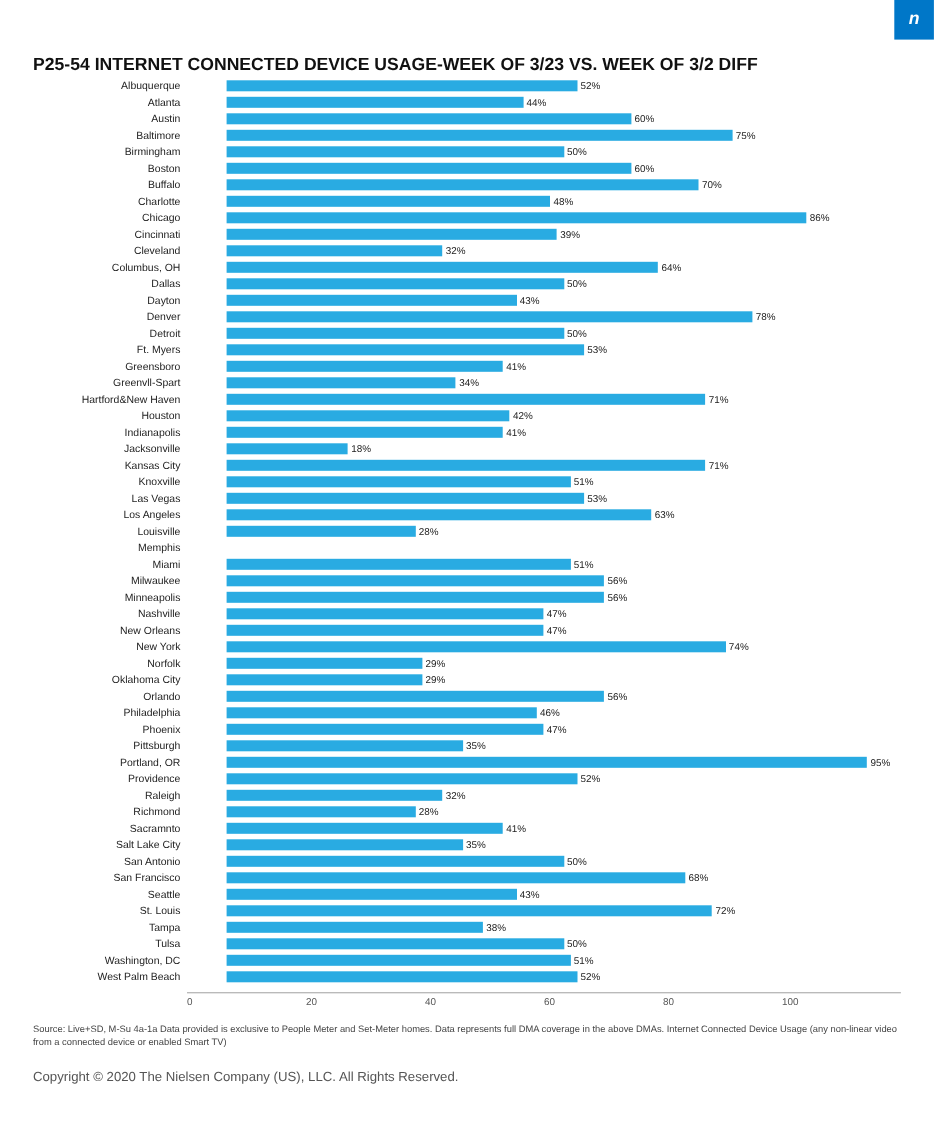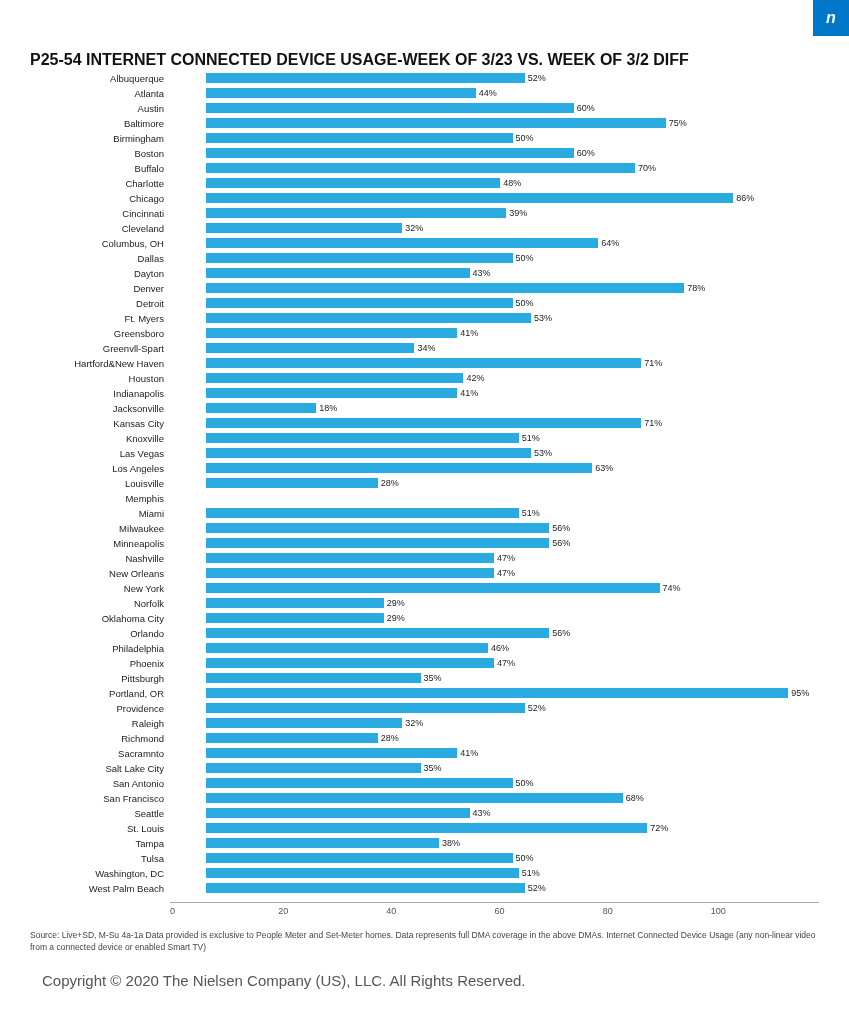--- a/index.html
+++ b/index.html
@@ -96,23 +96,22 @@
       text-align: left;
     }
     .source-text {
       margin-top: 14px;
       font-size: 8.5px;
       color: #444;
       line-height: 1.4;
     }
     .copyright-text {
       margin-top: 18px;
-      font-size: 15px;
+      font-size: 12px;
       color: #555;
-      margin-left: 12px;
     }
   </style>
 </head>
 <body>
 
 <div class="page-container">
   <div class="nielsen-logo">n</div>
   <div class="chart-title">P25-54 INTERNET CONNECTED DEVICE USAGE-WEEK OF 3/23 VS. WEEK OF 3/2 DIFF</div>
 
   <div class="chart-area" id="chart-area">

